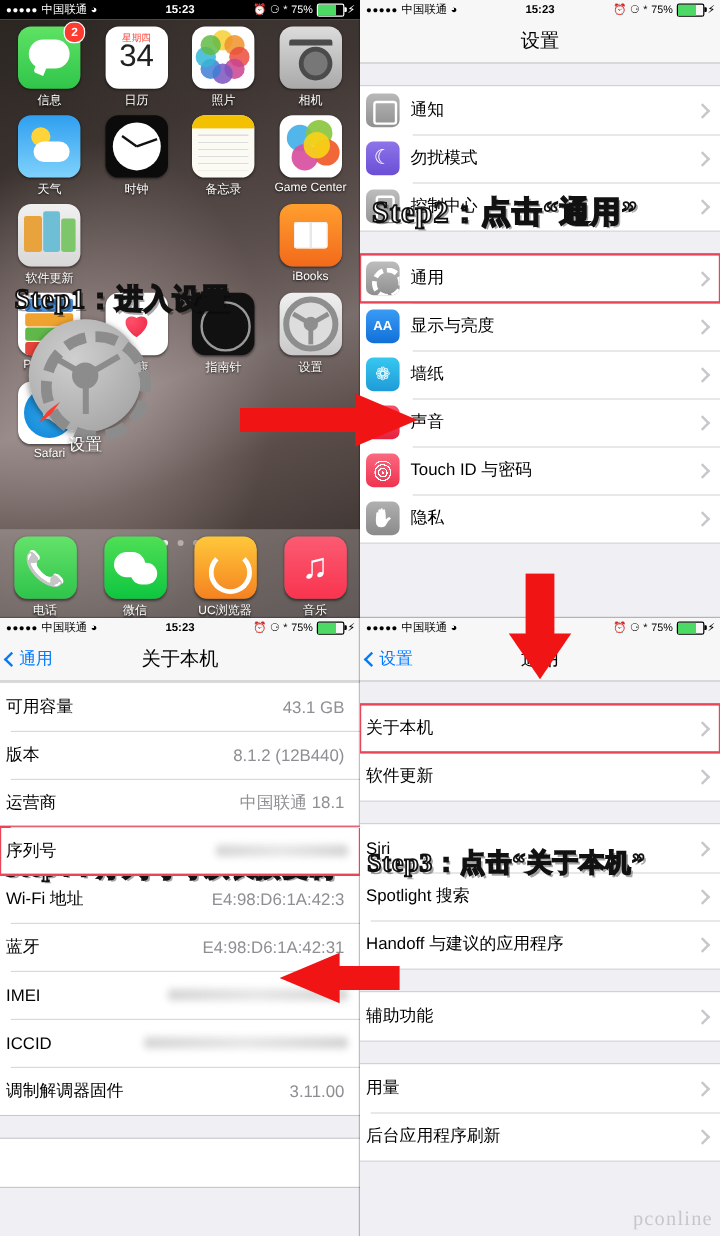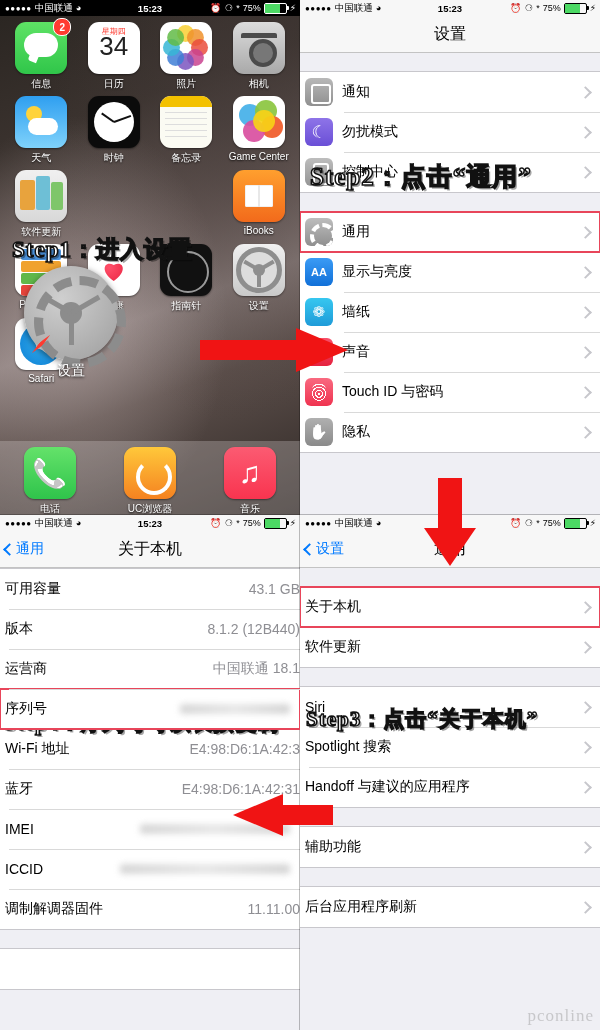--- a/index.html
+++ b/index.html
@@ -133,21 +133,21 @@
   .nav-back{display:flex;align-items:center;gap:2px;color:#007aff;font-size:14px;padding-left:5px;z-index:2;}
   .chev-l{display:inline-block;width:7px;height:7px;border-left:2px solid #007aff;border-bottom:2px solid #007aff;transform:rotate(45deg);}
   .listwrap{background:#efeff4;height:463px;overflow:hidden;}
   .gap{height:18px;}
   .group{background:#fff;border-top:1px solid #c8c7cc;border-bottom:1px solid #c8c7cc;}
   .row{height:40px;display:flex;align-items:center;padding-left:5px;background:#fff;position:relative;}
   .row + .row::before{content:"";position:absolute;left:9px;right:0;top:0;height:1px;background:#d9d9d9;}
   .row.indent + .row.indent::before{left:44px;}
   .rowicon{width:28px;height:28px;border-radius:6px;margin-right:9px;flex:none;position:relative;overflow:hidden;}
   .rowlabel{font-size:14px;color:#000;}
-  .rowvalue{margin-left:auto;margin-right:0;font-size:14px;color:#8e8e93;}
+  .rowvalue{margin-left:auto;margin-right:13px;font-size:14px;color:#8e8e93;}
   .rowblur{margin-left:auto;margin-right:10px;width:110px;height:10px;border-radius:3px;
         background:linear-gradient(90deg,#cfcfcf,#e3e3e3,#cdcdcd);filter:blur(3px);opacity:.85;}
   .chev{margin-left:auto;margin-right:10px;width:7px;height:7px;border-right:2px solid #c7c7cc;border-top:2px solid #c7c7cc;transform:rotate(45deg);flex:none;}
   .hl{outline:2px solid #e8455a;outline-offset:-1px;z-index:3;}
 
   .ri-notif{background:linear-gradient(#b8b8b8,#909090);}
   .ri-notif::after{content:"";position:absolute;left:6px;top:6px;width:16px;height:16px;border:2px solid #fff;border-radius:3px;}
   .ri-cc{background:linear-gradient(#bdbdbd,#959595);}
   .ri-cc::after{content:"";position:absolute;left:8px;top:5px;width:12px;height:18px;border:2px solid #fff;border-radius:3px;}
   .ri-dnd{background:linear-gradient(#8e74e8,#6a4fd6);}
@@ -341,20 +341,24 @@
         <div class="pdot"></div>
         <div class="pdot"></div>
       </div>
 
       <div class="dock">
         <div class="app">
           <div class="ic ic-phone"></div>
           <div class="lbl">电话</div>
         </div>
         <div class="app">
+          <div class="ic ic-wx"></div>
+          <div class="lbl">微信</div>
+        </div>
+        <div class="app">
           <div class="ic ic-uc"></div>
           <div class="lbl">UC浏览器</div>
         </div>
         <div class="app">
           <div class="ic ic-mus"></div>
           <div class="lbl">音乐</div>
         </div>
       </div>
 
       <div class="big-gear">
@@ -510,21 +514,21 @@
         <div class="row">
           <div class="rowlabel">IMEI</div>
           <div class="rowblur" style="width:150px"></div>
         </div>
         <div class="row">
           <div class="rowlabel">ICCID</div>
           <div class="rowblur" style="width:170px"></div>
         </div>
         <div class="row">
           <div class="rowlabel">调制解调器固件</div>
-          <div class="rowvalue">11.11.00</div>
+          <div class="rowvalue">3.11.00</div>
         </div>
       </div>
       <div class="gap"></div>
       <div class="group" style="height:40px"></div>
     </div>
 
     <div class="step" style="left:4px;top:194px;font-size:21px;">Step4：序列号可以长按复制</div>
   </div>
 
   <div class="panel p-br">
@@ -588,20 +592,24 @@
       <div class="group">
         <div class="row">
           <div class="rowlabel">辅助功能</div>
           <div class="chev"></div>
         </div>
       </div>
 
       <div class="gap"></div>
       <div class="group">
         <div class="row">
+          <div class="rowlabel">用量</div>
+          <div class="chev"></div>
+        </div>
+        <div class="row">
           <div class="rowlabel">后台应用程序刷新</div>
           <div class="chev"></div>
         </div>
       </div>
     </div>
 
     <div class="step" style="left:6px;top:190px;font-size:21px;">Step3：点击“关于本机”</div>
     <div class="wmark">pconline</div>
   </div>
 

